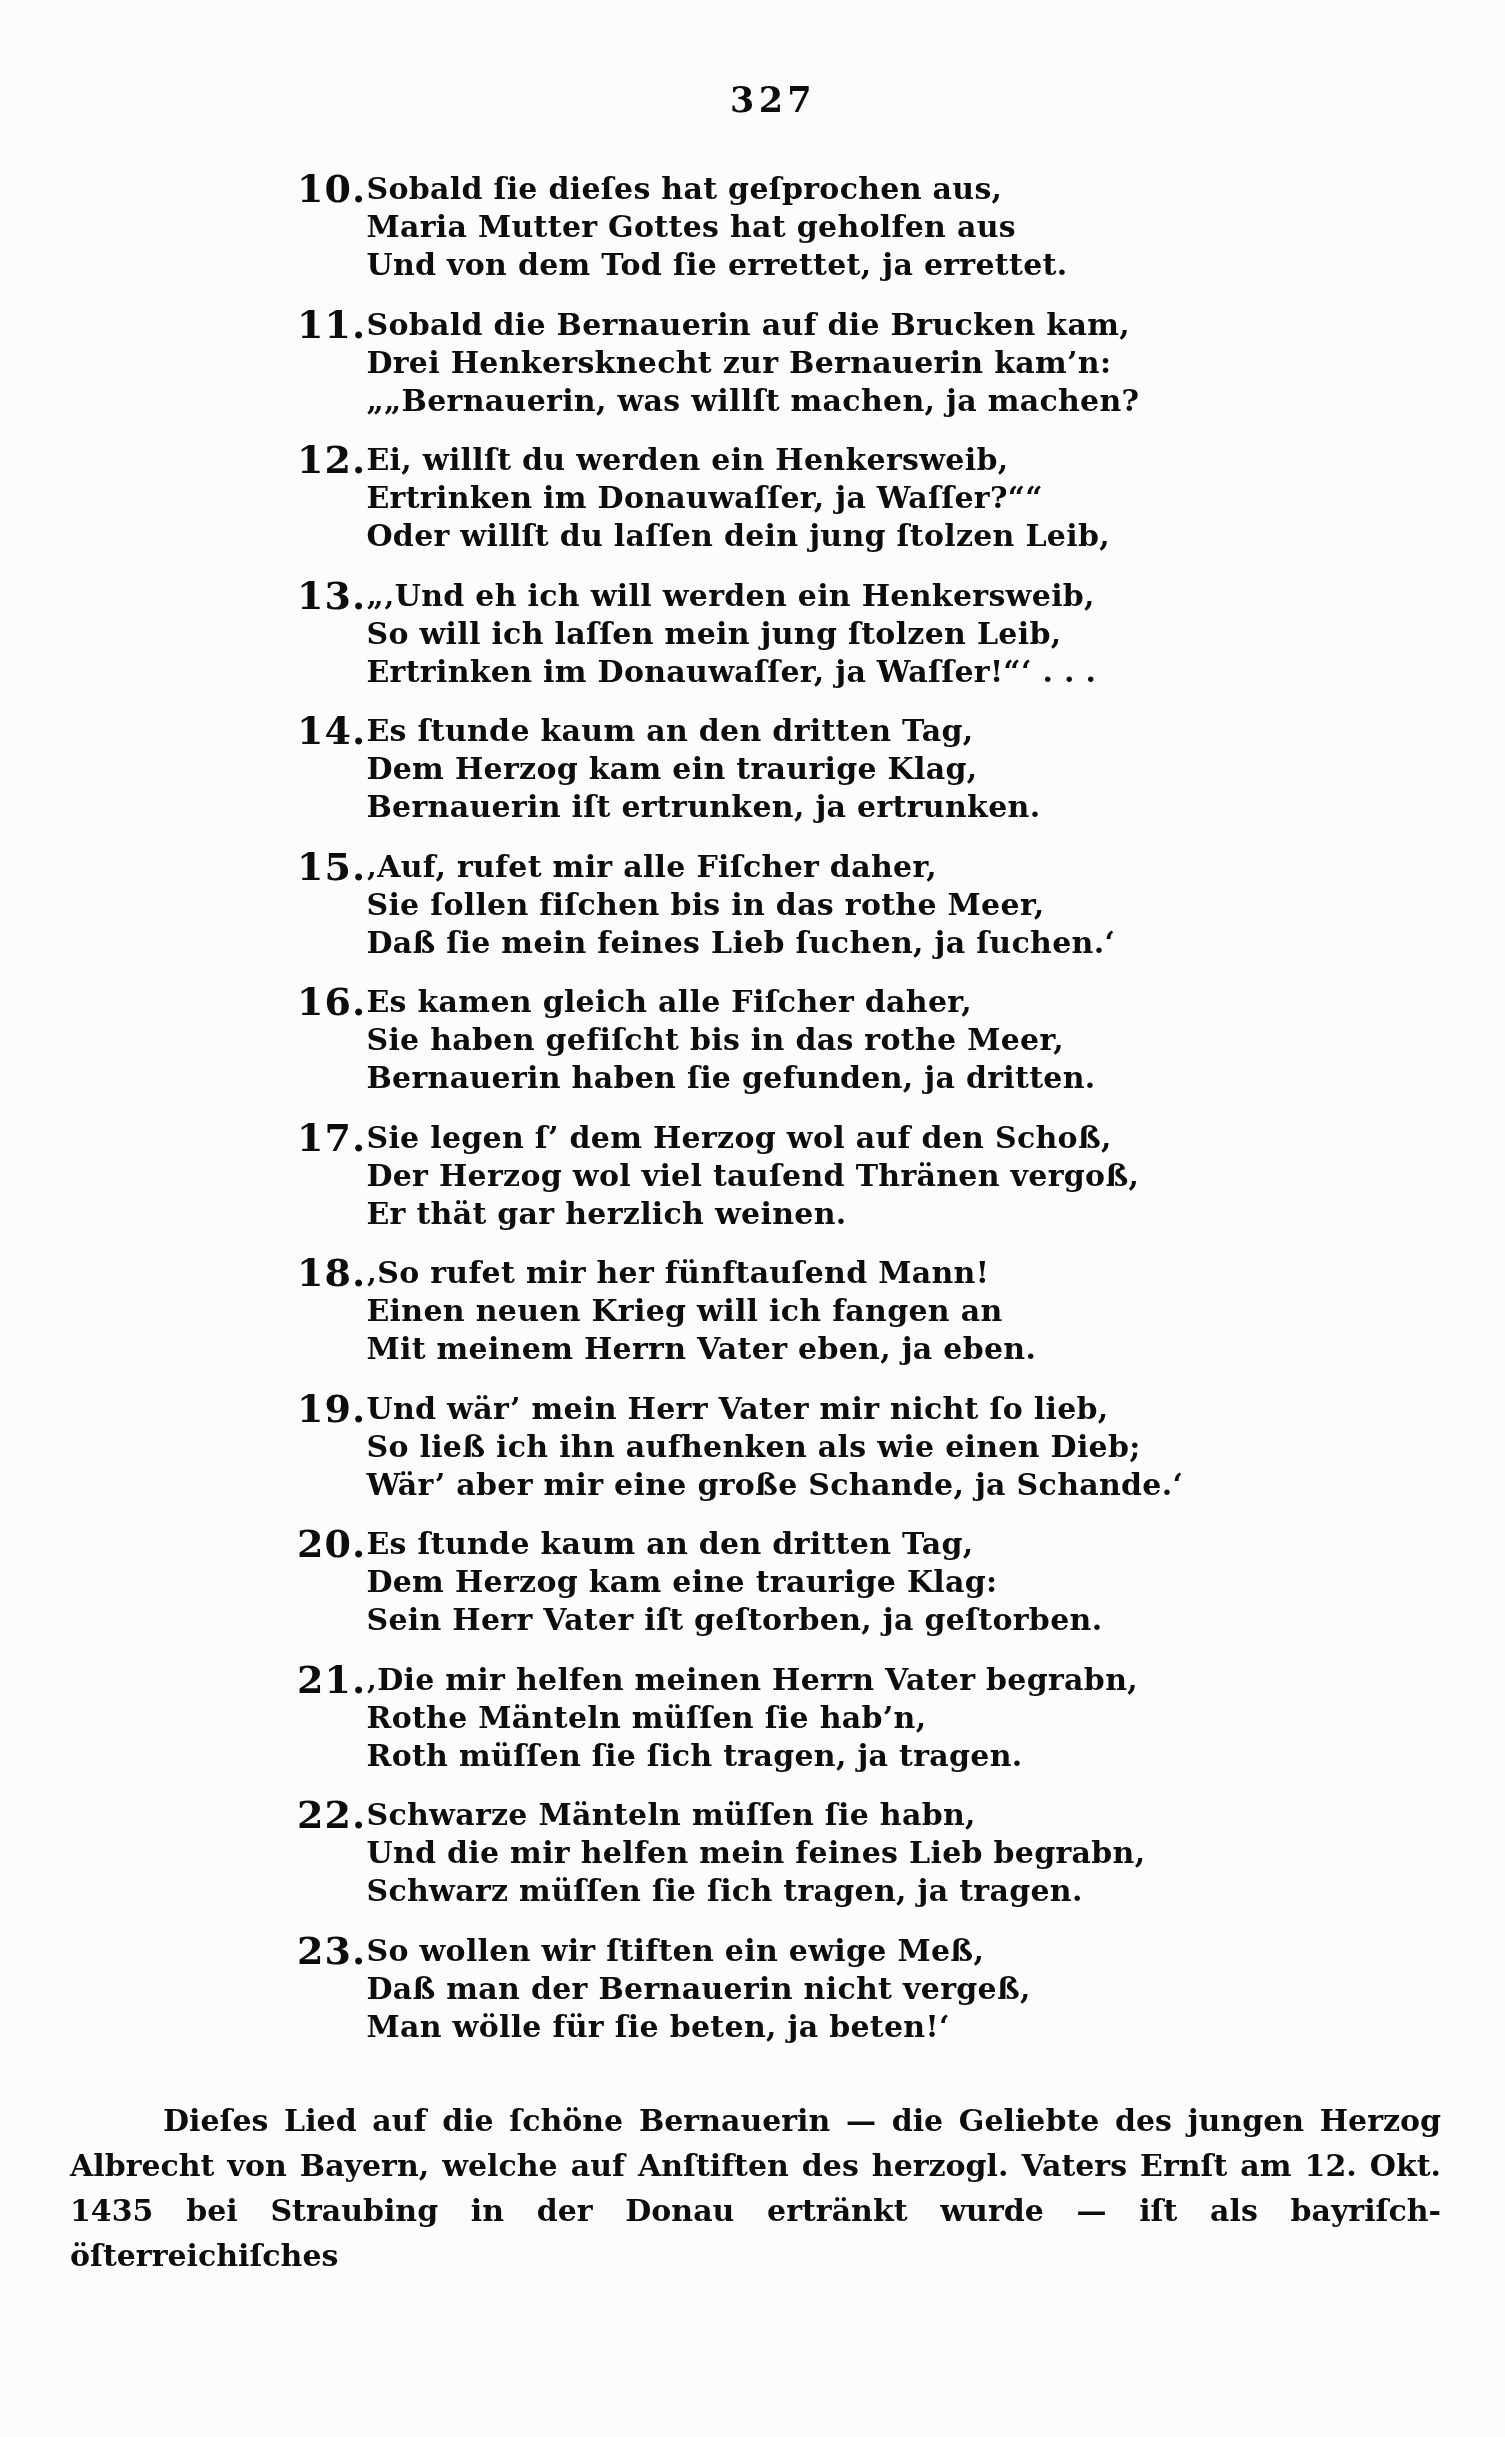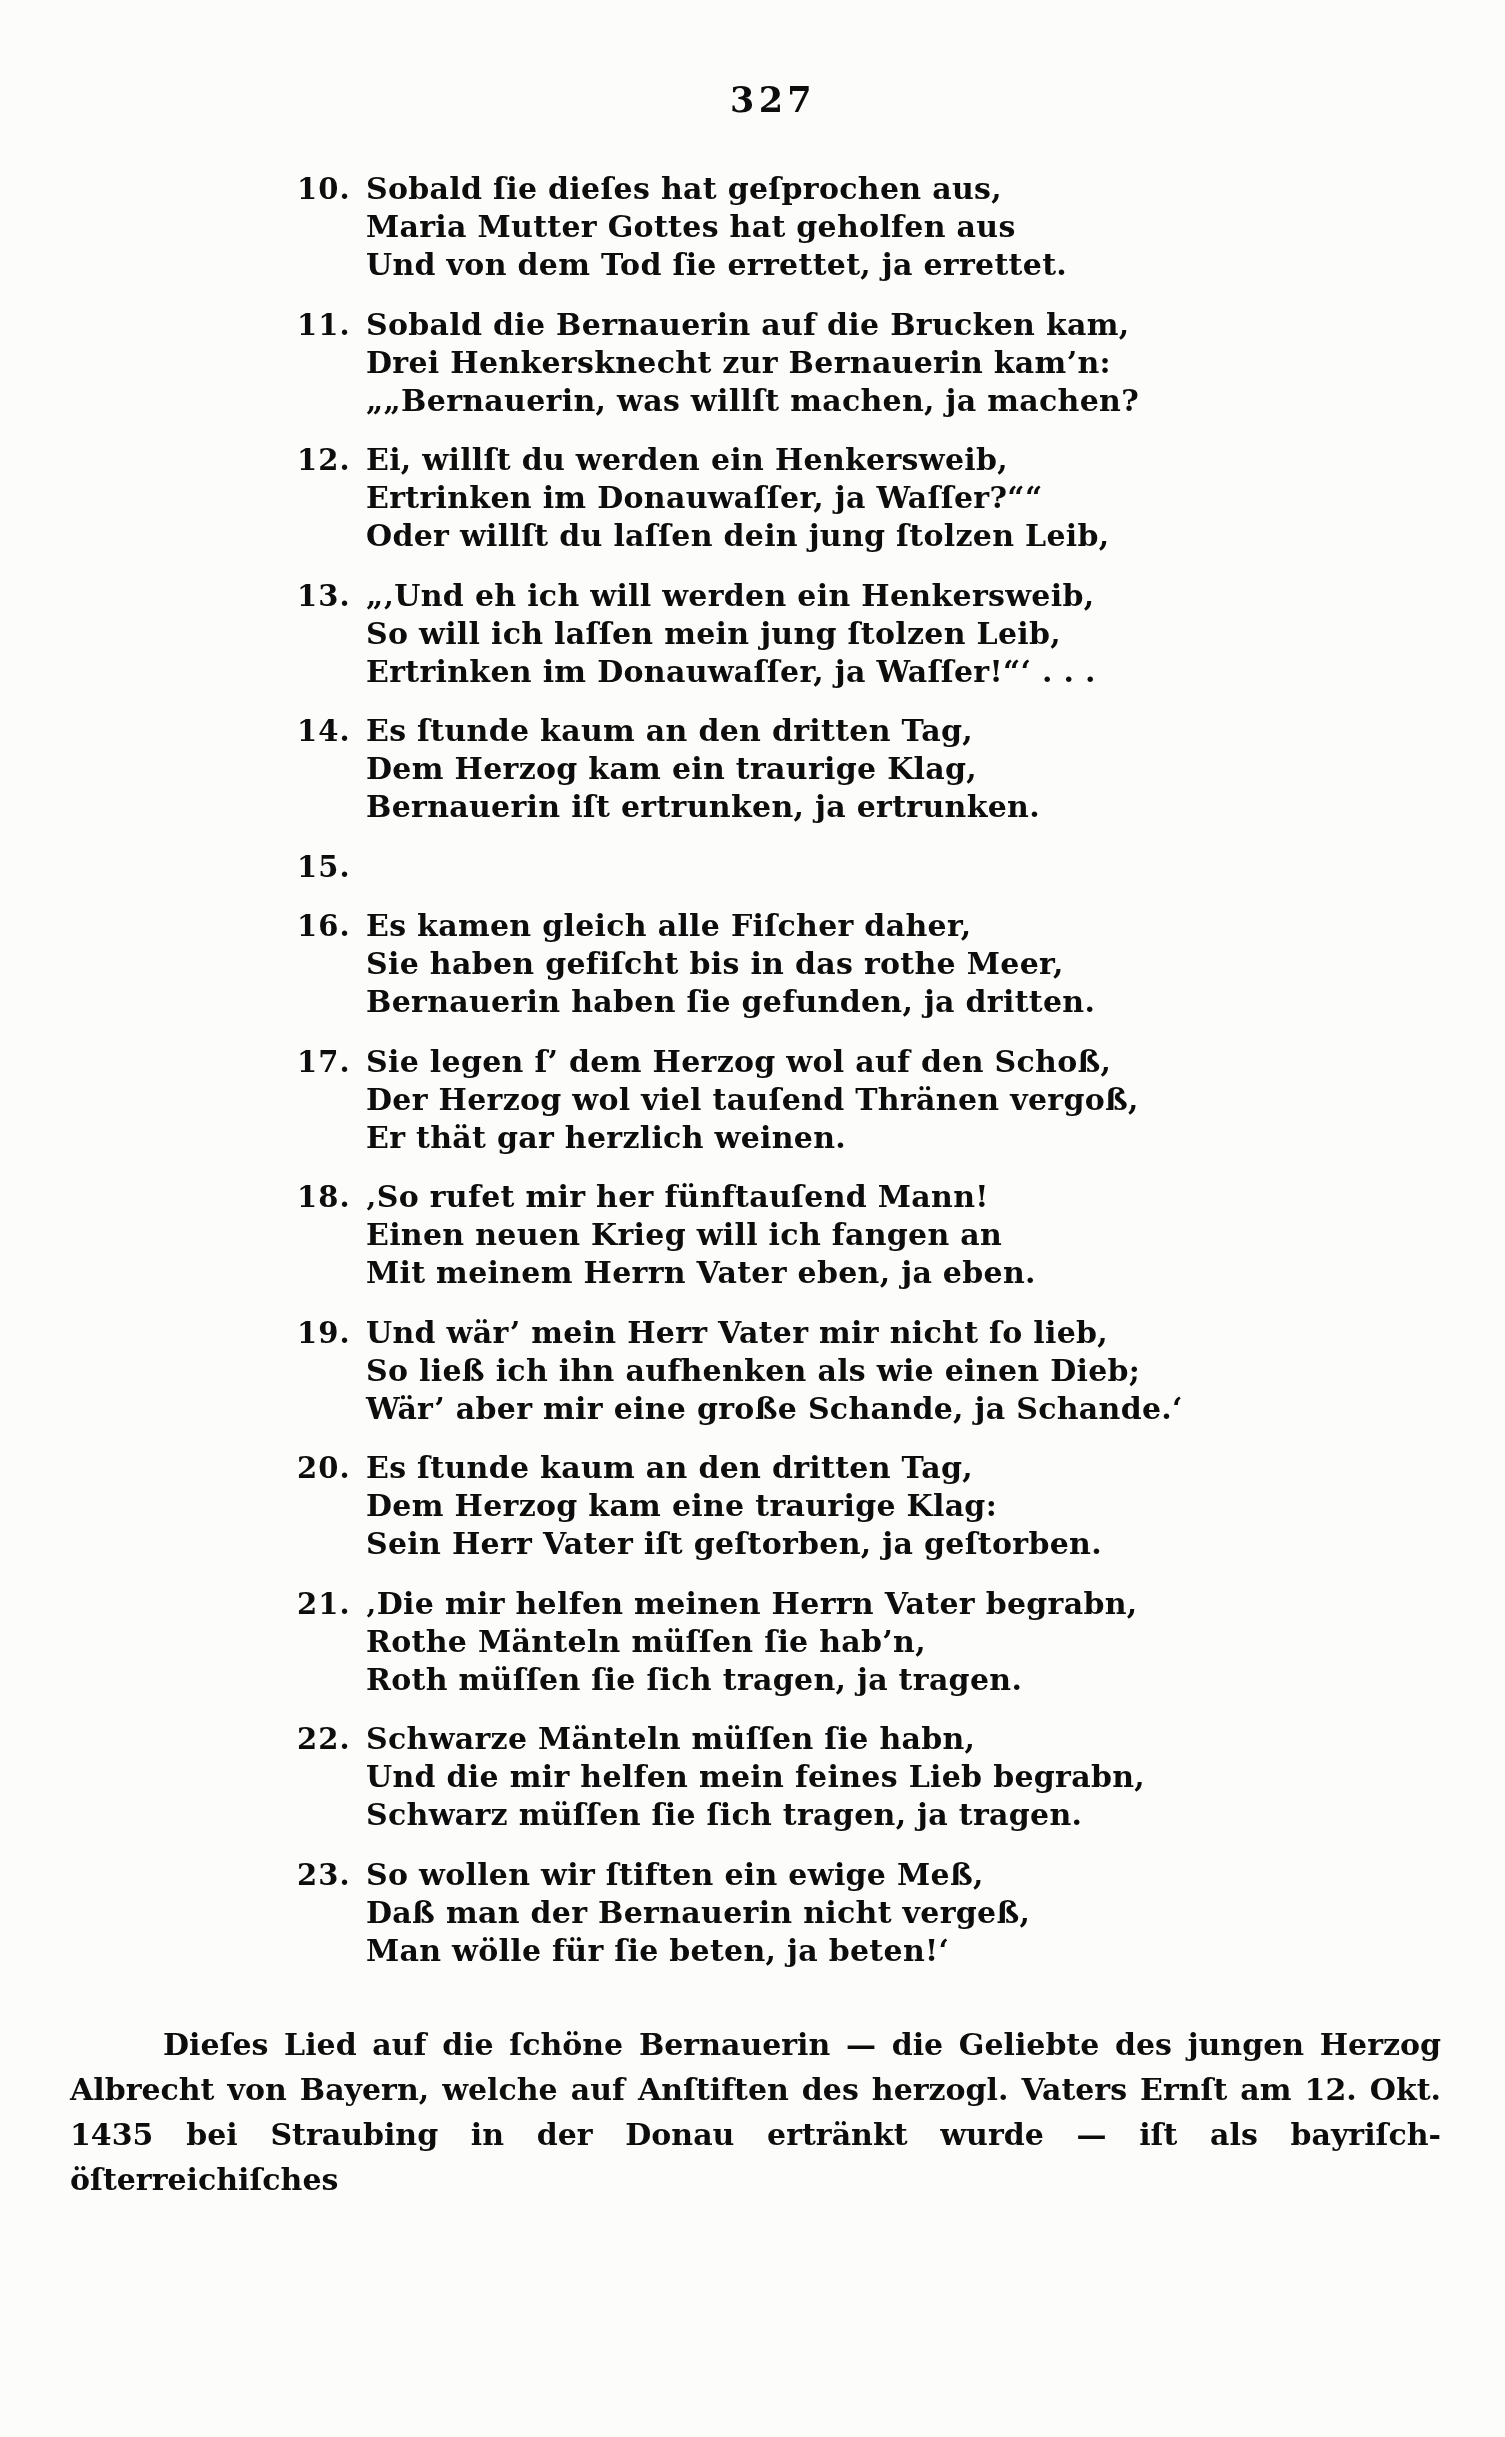--- a/index.html
+++ b/index.html
@@ -29,21 +29,21 @@
   .poem {
     margin: 53px 0 0 297px;
   }
   .stanza {
     display: flex;
     align-items: flex-start;
     margin-bottom: 21.5px;
   }
   .stanza-num {
     flex: 0 0 69px;
-    font-size: 29px;
+    font-size: 38px;
     line-height: 38px;
     letter-spacing: 1.1px;
   }
   .stanza-lines .line {
     font-size: 30px;
     line-height: 38px;
     white-space: nowrap;
     letter-spacing: 0.3px;
   }
   .footnote {
@@ -109,20 +109,25 @@
       <span class="stanza-num">14.</span>
       <div class="stanza-lines">
         <div class="line">Es ſtunde kaum an den dritten Tag,</div>
         <div class="line">Dem Herzog kam ein traurige Klag,</div>
         <div class="line">Bernauerin iſt ertrunken, ja ertrunken.</div>
       </div>
     </div>
 
     <div class="stanza">
       <span class="stanza-num">15.</span>
+      <div class="stanza-lines">
+        <div class="line">‚Auf, rufet mir alle Fiſcher daher,</div>
+        <div class="line">Sie ſollen fiſchen bis in das rothe Meer,</div>
+        <div class="line">Daß ſie mein feines Lieb ſuchen, ja ſuchen.‘</div>
+      </div>
     </div>
 
     <div class="stanza">
       <span class="stanza-num">16.</span>
       <div class="stanza-lines">
         <div class="line">Es kamen gleich alle Fiſcher daher,</div>
         <div class="line">Sie haben gefiſcht bis in das rothe Meer,</div>
         <div class="line">Bernauerin haben ſie gefunden, ja dritten.</div>
       </div>
     </div>

